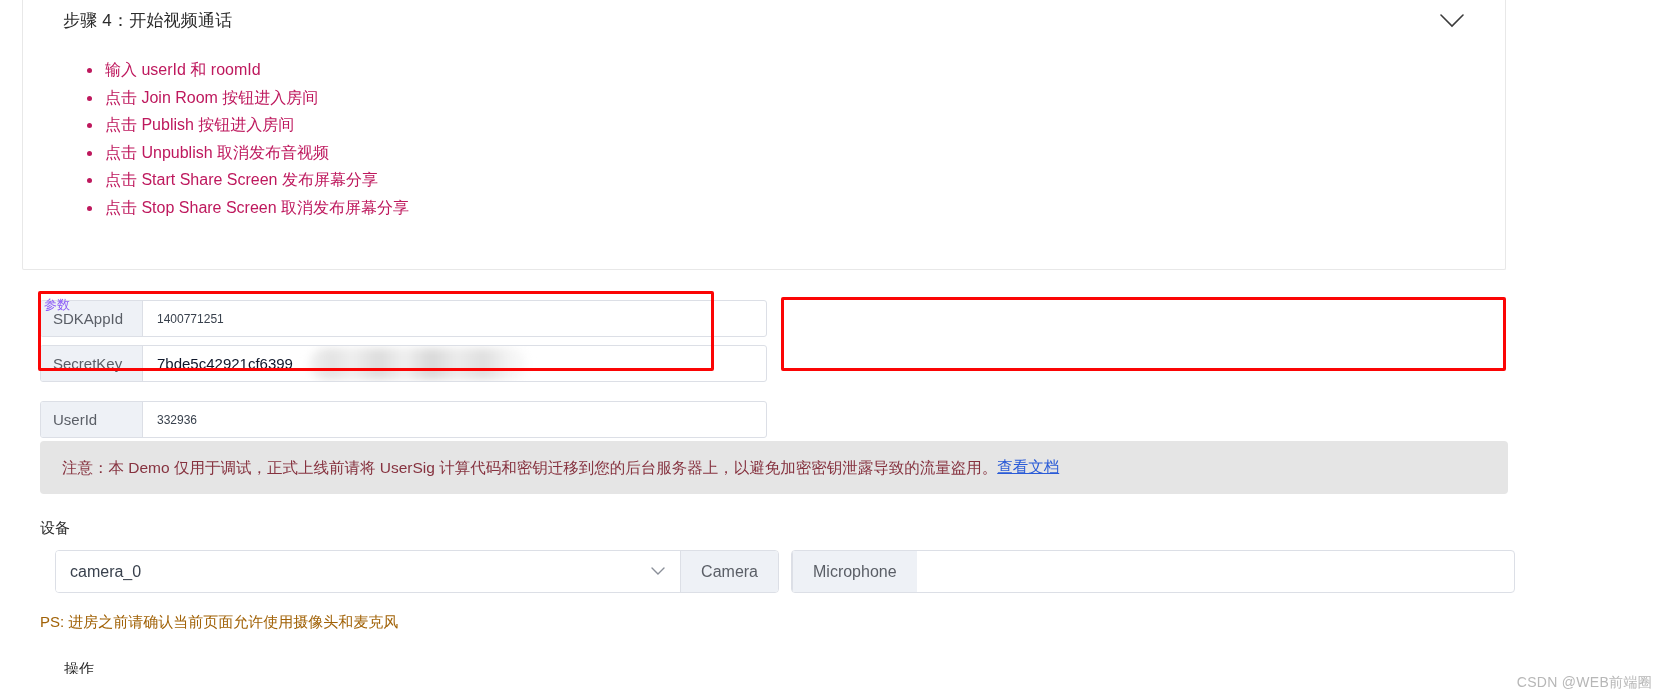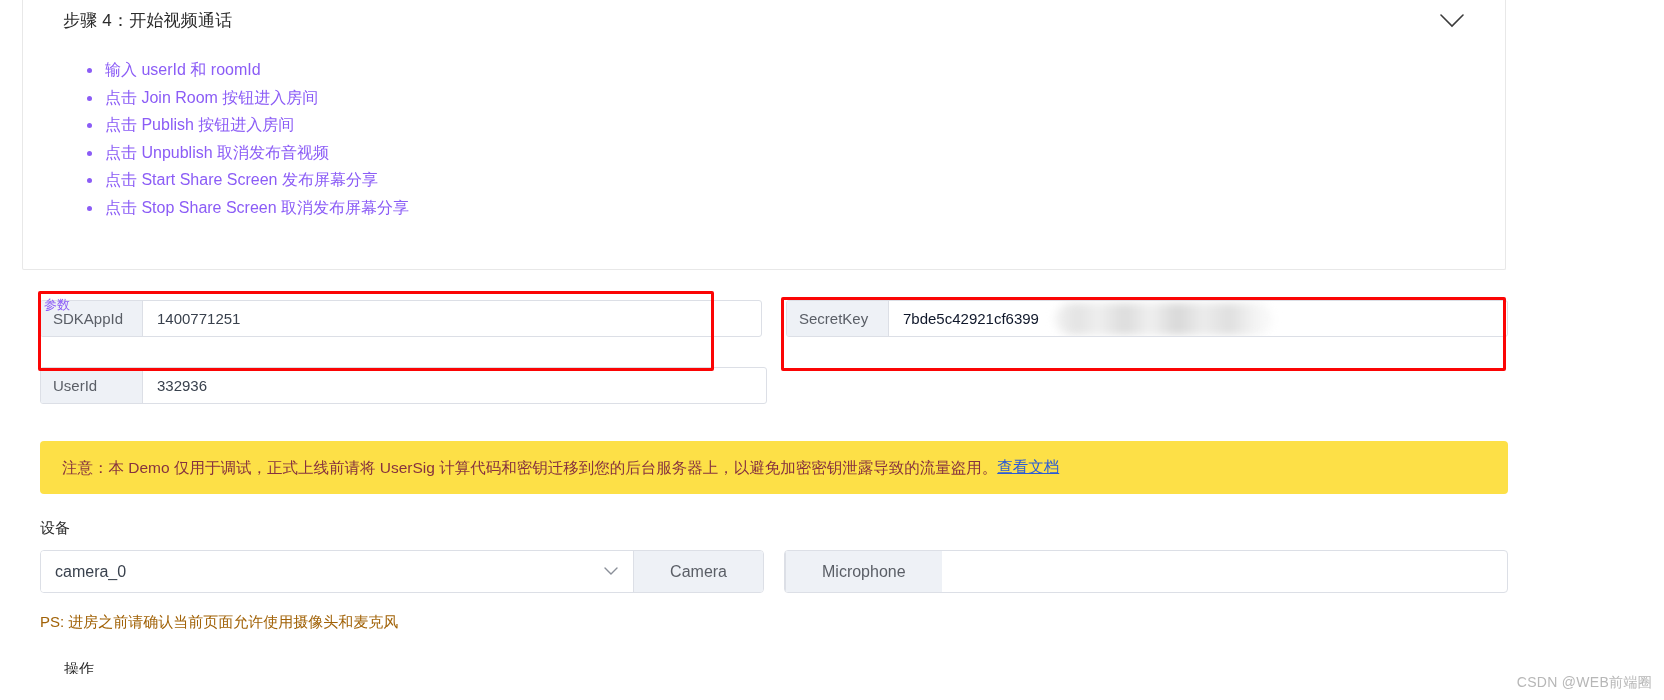--- a/index.html
+++ b/index.html
@@ -58,37 +58,38 @@
   .step-body {
     padding: 8px 24px 0 62px;
   }
   .step-list {
     margin: 0;
     padding: 0 0 0 18px;
     list-style: disc;
   }
   .step-list li {
     font-size: 16px;
-    color: #8b5cf6;
+    color: #be185d;
     line-height: 27px;
     margin: 0 0 0.5px 0;
     padding-left: 2px;
   }
 
   
   .params {
     position: absolute;
     left: 40px;
     top: 300px;
     width: 1468px;
   }
   .param-row {
     display: flex;
-    gap: 24px;
-    margin-bottom: 30px;
+    gap: 8px;
+    margin-bottom: 19px;
+    flex-direction: column;
   }
   .param-field {
     display: flex;
     width: 727px;
     height: 37px;
     border: 1px solid #dcdfe6;
     border-radius: 3px;
     background: #ffffff;
     overflow: hidden;
   }
@@ -103,21 +104,21 @@
     align-items: center;
     padding: 0 12px;
     white-space: nowrap;
   }
   .param-label.w-narrow { min-width: 102px; }
   .param-input {
     flex: 1 1 auto;
     border: none;
     outline: none;
     background: transparent;
-    font-size: 15px;
+    font-size: 12px;
     color: #39414d;
     padding: 0 14px;
     font-family: "Liberation Sans", "DejaVu Sans", sans-serif;
     min-width: 0;
   }
   .secret-wrap {
     flex: 1 1 auto;
     position: relative;
     display: flex;
     align-items: center;
@@ -164,21 +165,21 @@
     z-index: 3;
   }
 
   
   .notice {
     position: absolute;
     left: 40px;
     top: 441px;
     width: 1468px;
     height: 53px;
-    background: #fde047;
+    background: #e5e5e5;
     border-radius: 4px;
     display: flex;
     align-items: center;
     padding: 0 22px;
   }
   .notice-text {
     font-size: 15.5px;
     color: #86323f;
     line-height: 1;
   }
@@ -192,25 +193,25 @@
   
   .device-label {
     position: absolute;
     left: 40px;
     top: 519px;
     font-size: 15px;
     color: #2b2b2b;
   }
   .device-row {
     position: absolute;
-    left: 40px;
+    left: 55px;
     top: 550px;
     width: 1468px;
     display: flex;
-    gap: 20px;
+    gap: 12px;
   }
   .device-group {
     display: flex;
     width: 724px;
     height: 43px;
     border: 1px solid #dcdfe6;
     border-radius: 4px;
     background: #ffffff;
     overflow: hidden;
   }
@@ -233,21 +234,21 @@
     transform: translateY(-50%);
     width: 16px; height: 16px;
     display: flex; align-items: center; justify-content: center;
   }
   .device-addon {
     flex: 0 0 auto;
     background: #eef1f6;
     border-left: 1px solid #dcdfe6;
     display: flex;
     align-items: center;
-    padding: 0 36px;
+    padding: 0 20px;
     font-size: 16px;
     color: #5a5e66;
     white-space: nowrap;
     cursor: pointer;
   }
 
   .ps-text {
     position: absolute;
     left: 40px;
     top: 613px;

